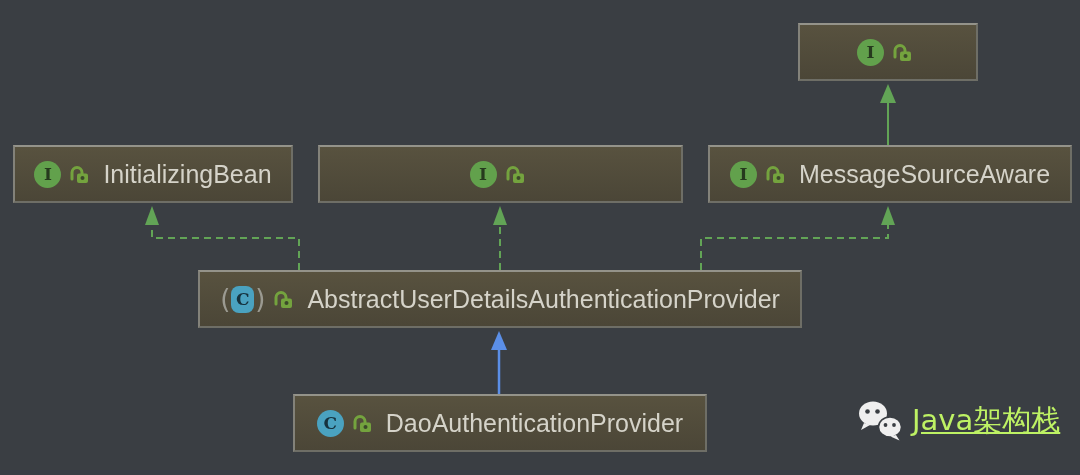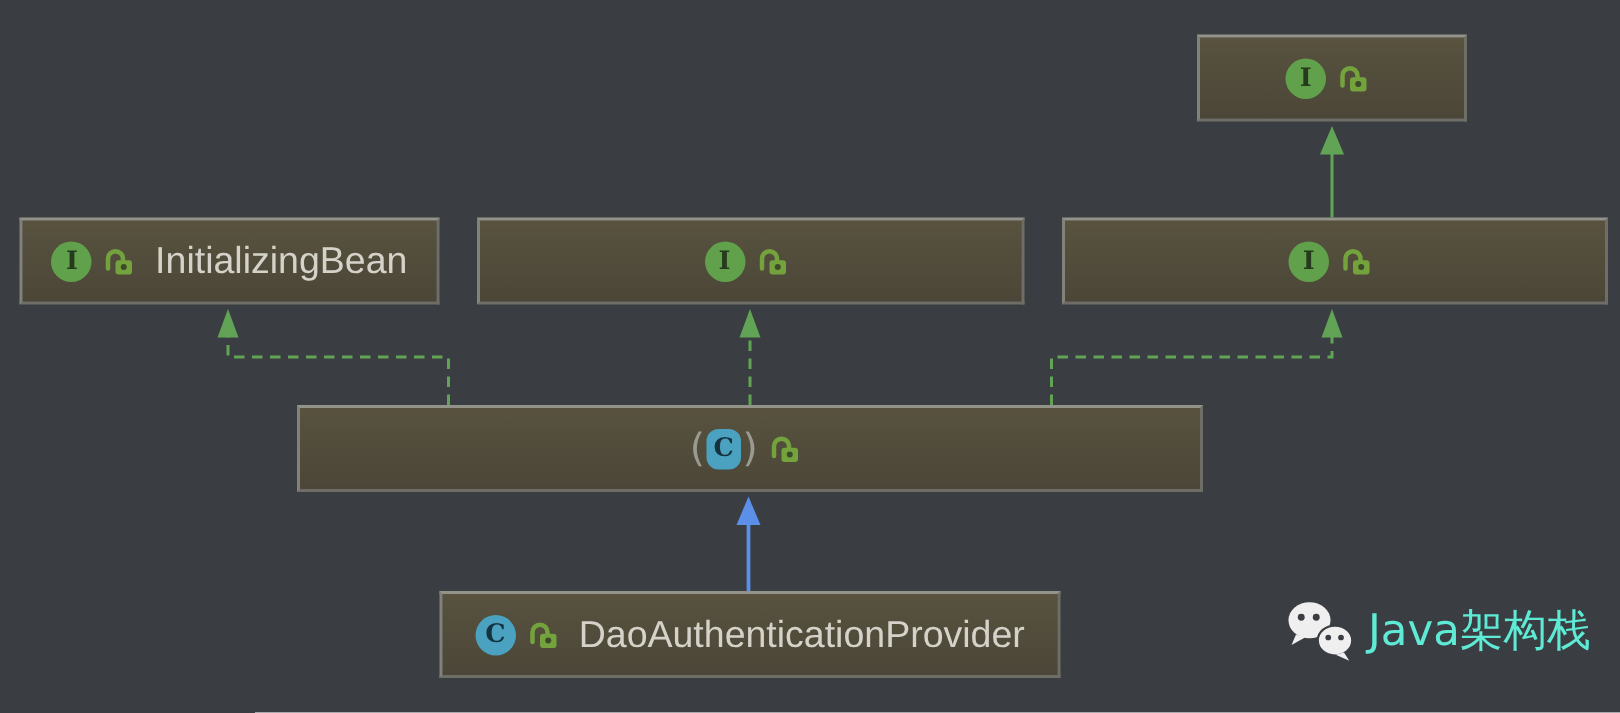--- a/index.html
+++ b/index.html
@@ -67,24 +67,25 @@
   .abs-wrap { display: flex; align-items: center; gap: 1px; flex: none; }
   .lock { flex: none; margin-right: 6px; display: block; }
   .node .label { line-height: 58px; }
 
   .watermark {
     position: absolute;
     left: 857px; top: 400px;
     display: flex;
     align-items: center;
     gap: 9px;
-    color: #5eead4;
+    color: #bef264;
     font-size: 29px;
     font-family: "DejaVu Sans", sans-serif;
     white-space: nowrap;
+    text-decoration: underline;
   }
 </style>
 </head>
 <body>
 
 <div class="canvas">
 
   <svg class="edges" xmlns="http://www.w3.org/2000/svg">
     <g>
       <line class="solid-green" x1="888" y1="145" x2="888" y2="100"></line>
@@ -136,33 +137,35 @@
     </svg>
   </div>
 
   <div class="node n-msg">
     <span class="badge iface">I</span>
     <svg class="lock" width="22" height="22" viewBox="0 0 22 22">
       <path d="M4 16 V9.5 a5 5 0 0 1 10 0 V11" fill="none" stroke="#74a33e" stroke-width="3" stroke-linecap="round"></path>
       <rect x="9" y="10.5" width="11" height="9.5" rx="2" fill="#74a33e"></rect>
       <circle cx="14.5" cy="15" r="2" fill="#3c4a2a"></circle>
     </svg>
+    <span class="label">MessageSourceAware</span>
   </div>
 
   <div class="node n-abstract">
     <span class="abs-wrap">
       <span class="paren">(</span>
       <span class="badge cls abs">C</span>
       <span class="paren">)</span>
     </span>
     <svg class="lock" width="22" height="22" viewBox="0 0 22 22">
       <path d="M4 16 V9.5 a5 5 0 0 1 10 0 V11" fill="none" stroke="#74a33e" stroke-width="3" stroke-linecap="round"></path>
       <rect x="9" y="10.5" width="11" height="9.5" rx="2" fill="#74a33e"></rect>
       <circle cx="14.5" cy="15" r="2" fill="#3c4a2a"></circle>
     </svg>
+    <span class="label">AbstractUserDetailsAuthenticationProvider</span>
   </div>
 
   <div class="node n-dao">
     <span class="badge cls">C</span>
     <svg class="lock" width="22" height="22" viewBox="0 0 22 22">
       <path d="M4 16 V9.5 a5 5 0 0 1 10 0 V11" fill="none" stroke="#74a33e" stroke-width="3" stroke-linecap="round"></path>
       <rect x="9" y="10.5" width="11" height="9.5" rx="2" fill="#74a33e"></rect>
       <circle cx="14.5" cy="15" r="2" fill="#3c4a2a"></circle>
     </svg>
     <span class="label">DaoAuthenticationProvider</span>

